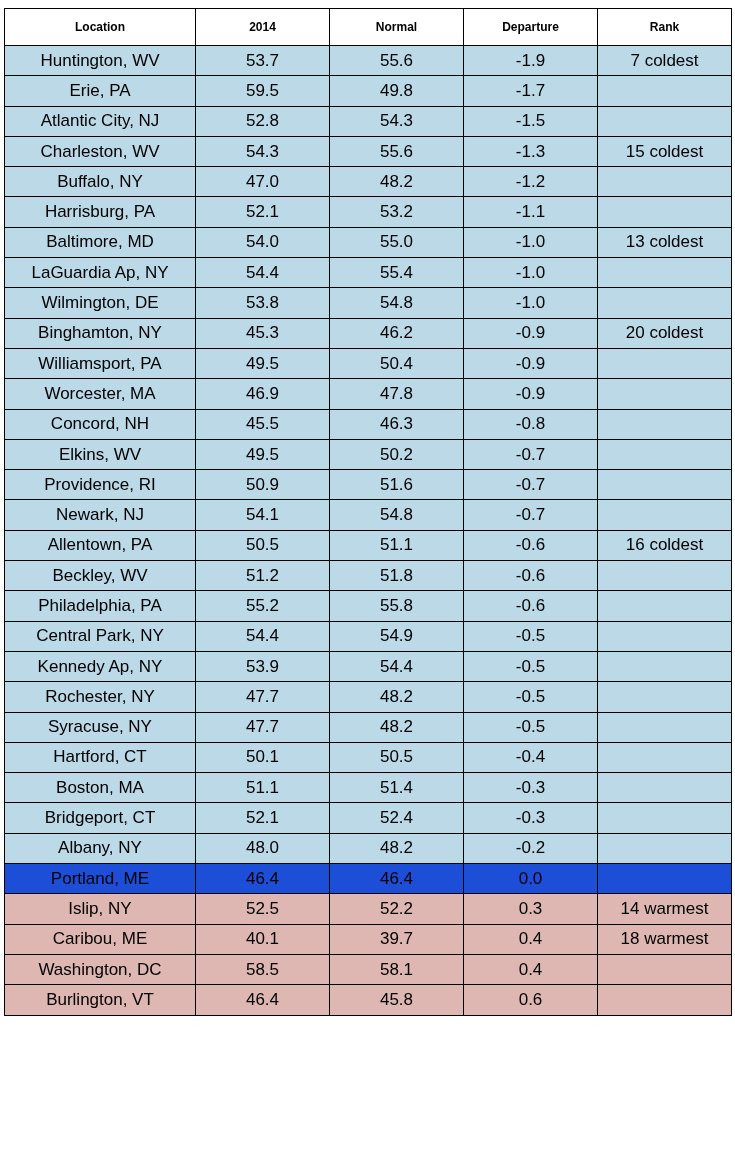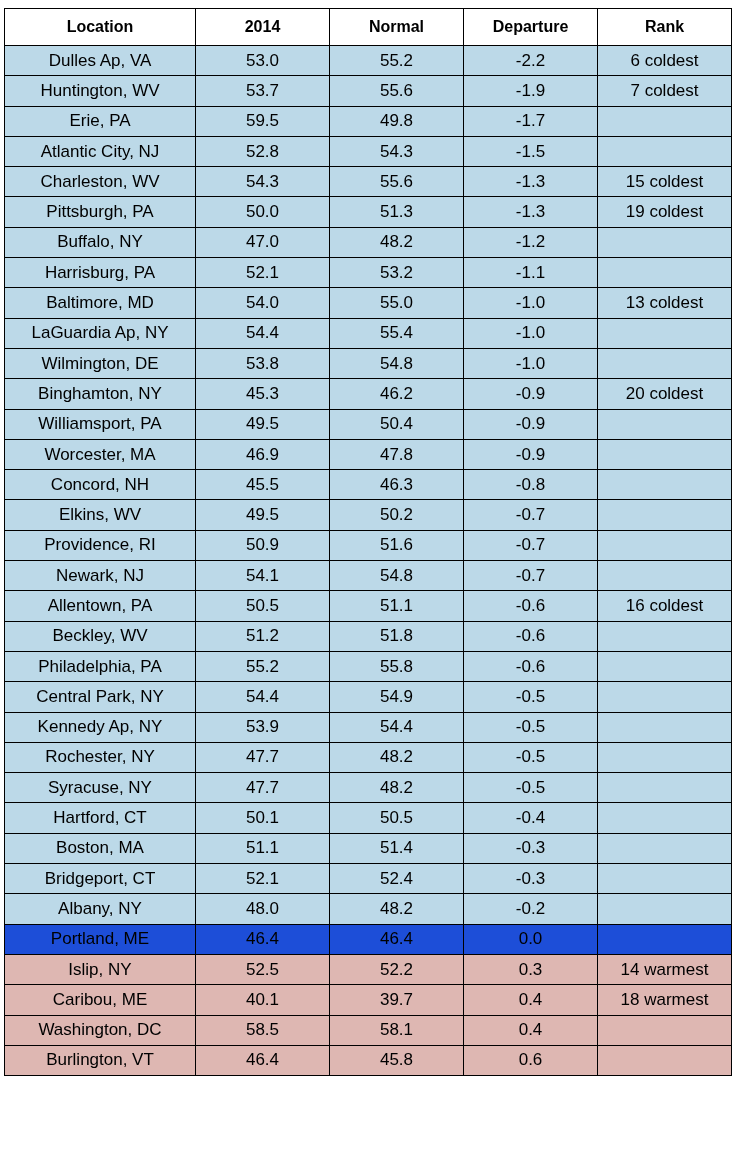--- a/index.html
+++ b/index.html
@@ -37,21 +37,21 @@
     text-align: center;
     vertical-align: middle;
     height: 29.3px;
     font-size: 17px;
     padding: 0 3px;
     overflow: hidden;
     white-space: nowrap;
   }
   table.temp-table thead th {
     font-weight: bold;
-    font-size: 16px;
+    font-size: 12px;
     background: #ffffff;
     height: 36px;
   }
   tr.row-cold td { background: #bcd9e8; }
   tr.row-neutral td { background: #1d4ed8; }
   tr.row-warm td { background: #deb7b2; }
 </style>
 </head>
 <body>
 
@@ -68,27 +68,20 @@
       <tr>
         <th>Location</th>
         <th>2014</th>
         <th>Normal</th>
         <th>Departure</th>
         <th>Rank</th>
       </tr>
     </thead>
     <tbody id="table-body">
         <tr class="row-cold">
-          <td>Dulles Ap, VA</td>
-          <td>53.0</td>
-          <td>55.2</td>
-          <td>-2.2</td>
-          <td>6 coldest</td>
-        </tr>
-        <tr class="row-cold">
           <td>Huntington, WV</td>
           <td>53.7</td>
           <td>55.6</td>
           <td>-1.9</td>
           <td>7 coldest</td>
         </tr>
         <tr class="row-cold">
           <td>Erie, PA</td>
           <td>59.5</td>
           <td>49.8</td>
@@ -101,27 +94,20 @@
           <td>54.3</td>
           <td>-1.5</td>
           <td></td>
         </tr>
         <tr class="row-cold">
           <td>Charleston, WV</td>
           <td>54.3</td>
           <td>55.6</td>
           <td>-1.3</td>
           <td>15 coldest</td>
-        </tr>
-        <tr class="row-cold">
-          <td>Pittsburgh, PA</td>
-          <td>50.0</td>
-          <td>51.3</td>
-          <td>-1.3</td>
-          <td>19 coldest</td>
         </tr>
         <tr class="row-cold">
           <td>Buffalo, NY</td>
           <td>47.0</td>
           <td>48.2</td>
           <td>-1.2</td>
           <td></td>
         </tr>
         <tr class="row-cold">
           <td>Harrisburg, PA</td>

